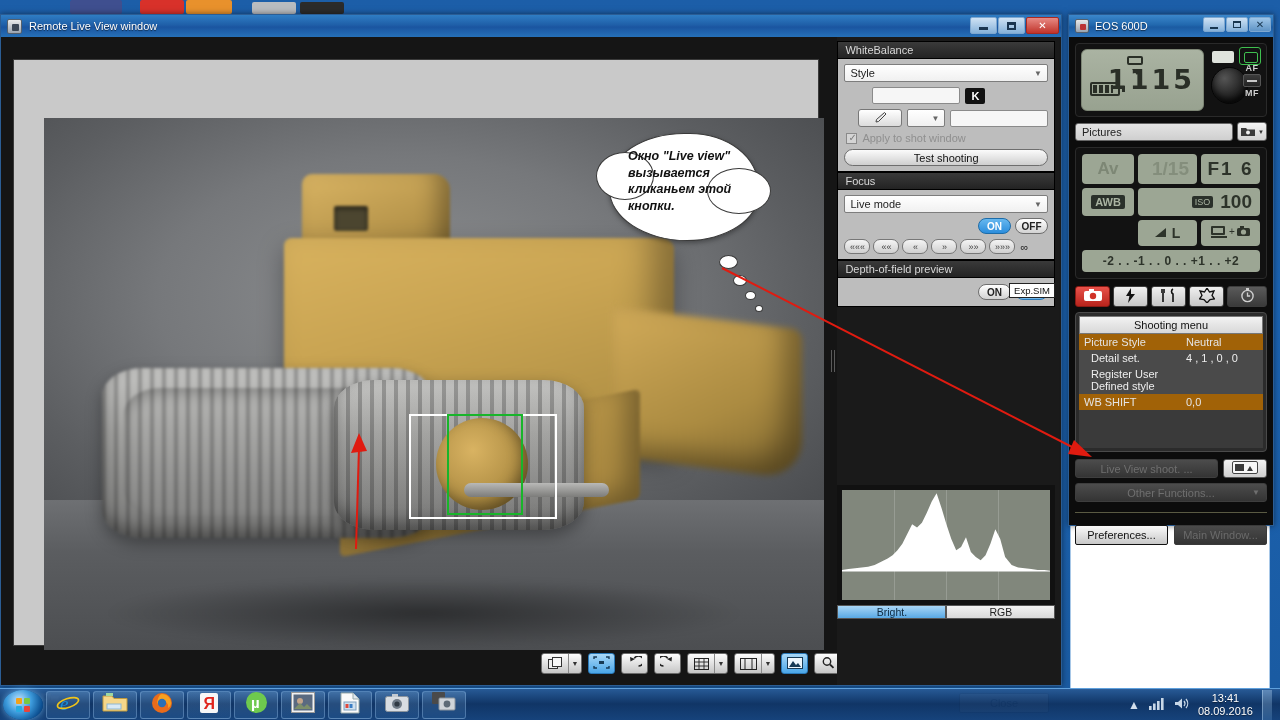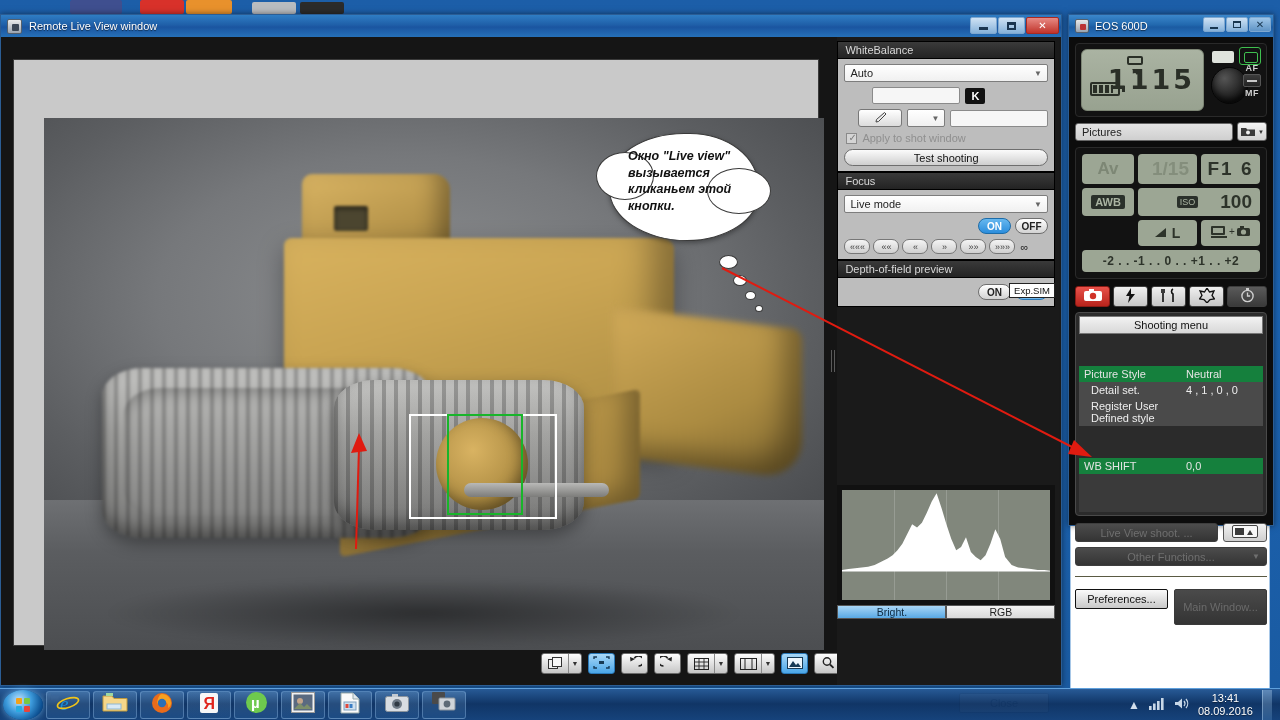--- a/index.html
+++ b/index.html
@@ -366,21 +366,21 @@
   #lcd-expo {
     margin-top:6px; background:#121212; border:1px solid #2a2a2a; border-radius:4px; padding:6px;
   }
   .lg { background:#9ca694; border-radius:4px; color:#2d332a; display:flex; align-items:center; }
   #ex-grid { display:grid; grid-template-columns:52px 1fr 1fr; gap:4px; }
   #ex-mode { height:30px; justify-content:center; font-size:17px; font-weight:bold; color:#7d8775; }
   #ex-shutter { height:30px; justify-content:flex-end; padding-right:8px; font-size:19px; font-weight:bold; color:#848e7c; }
   #ex-ap { height:30px; justify-content:center; font-size:19px; font-weight:bold; letter-spacing:2px; }
   #ex-wb { height:28px; justify-content:center; }
   #ex-wb .badge { background:#2a302a; color:#aab4a2; font-size:11px; font-weight:bold; padding:1px 4px; border-radius:2px;}
-  #ex-iso { height:28px; justify-content:flex-end; padding-right:8px; gap:22px; }
+  #ex-iso { height:28px; justify-content:flex-end; padding-right:8px; gap:7px; }
   #ex-iso .isolbl { background:#2a302a; color:#aab4a2; font-size:9px; padding:1px 3px; border-radius:2px; }
   #ex-iso .isoval { font-size:19px; font-weight:bold; }
   #ex-q { height:26px; justify-content:center; gap:2px; font-size:14px; font-weight:bold; }
   #ex-link { height:26px; justify-content:center; gap:3px; font-size:13px; }
   #ex-meter { margin-top:4px; height:22px; justify-content:center; font-size:12px; font-weight:bold; letter-spacing:.5px; }
 
   #tabrow { display:flex; gap:3px; margin-top:7px; align-items:center; }
   .ctab {
     width:37px; height:21px; border-radius:3px; border:1px solid #3c3c3c;
     background:linear-gradient(180deg,#f0f0f0,#c6c6c6);
@@ -390,21 +390,21 @@
   .ctab.timer { margin-left:auto; width:42px; background:linear-gradient(180deg,#5a5a5a,#3a3a3a); color:#cfcfcf; }
 
   #menu-box { margin-top:5px; background:#2b2b2b; border:1px solid #4a4a4a; border-radius:4px; padding:3px; }
   #menu-title {
     background:linear-gradient(180deg,#f2f2f2,#d8d8d8); color:#111; font-size:11px;
     text-align:center; padding:2px 0; border:1px solid #777;
   }
   .mrow { display:flex; font-size:11px; padding:2px 5px; }
   .mrow .mk { flex:1; }
   .mrow .mv { width:72px; }
-  .mrow.dark { background:#15803d; color:#e4e4e4;margin-top:32px; }
+  .mrow.dark { background:#a16207; color:#e4e4e4; }
   .mrow.light { background:#4a4a4a; color:#eee;align-items:flex-end; }
   .mrow.dim { color:#6e6e6e; background:#3a3a3a; }
   #menu-fill { height:38px; background:#3a3a3a; }
 
   #lvshoot-row { display:flex; gap:5px; margin-top:7px; }
   #lvshoot {
     flex:1; height:19px; border:1px solid #3e3e3e; border-radius:3px;
     background:linear-gradient(180deg,#4c4c4c,#343434); color:#6f6f6f;
     font-size:11px; display:flex; align-items:center; justify-content:center;
   }
@@ -419,21 +419,21 @@
     font-size:11px; display:flex; align-items:center; justify-content:center; position:relative;
   }
   #otherfn .ca { position:absolute; right:6px; font-size:8px; }
   #eos-foot { display:flex; gap:6px; margin-top:10px; border-top:1px solid #5a5a43; padding-top:12px; }
   #pref-btn {
     flex:1; height:20px; border:1px solid #111; border-radius:2px;
     background:linear-gradient(180deg,#fafafa,#c8c8c8); color:#111; font-size:11px;
     display:flex; align-items:center; justify-content:center;
   }
   #mainwin-btn {
-    flex:1; height:36px; border:1px solid #3a3a3a; border-radius:2px;
+    flex:1; height:20px; border:1px solid #3a3a3a; border-radius:2px;
     background:linear-gradient(180deg,#4a4a4a,#343434); color:#6b6b6b; font-size:11px;
     display:flex; align-items:center; justify-content:center;
   }
 
   
   #taskbar {
     position:absolute; left:0; bottom:0; width:1280px; height:32px;
     background:linear-gradient(180deg, rgba(40,90,150,.96) 0%, rgba(16,52,100,.97) 48%, rgba(22,66,122,.97) 100%);
     border-top:1px solid #5fa0dc; display:flex; align-items:center;
   }
@@ -624,21 +624,21 @@
     <div id="splitter">
       <div class="grip"></div>
     </div>
 
     <div id="rlv-right">
 
       <div class="sec-head">WhiteBalance</div>
       <div class="sec-body">
         <div class="row">
           <div class="combo">
-            <span class="cv">Auto</span>
+            <span class="cv">Style</span>
             <span class="ca">▼</span>
           </div>
         </div>
         <div class="row" style="padding-left:28px;">
           <div class="txtfield" style="width:88px;"></div>
           <div class="kbadge">K</div>
         </div>
         <div class="row" style="padding-left:14px;">
           <div class="minibtn">
             <span>

